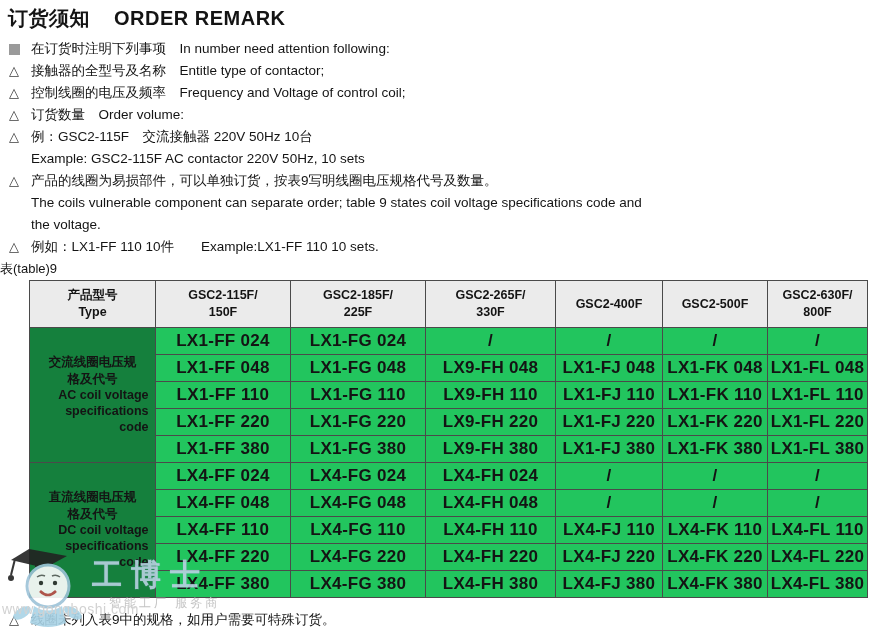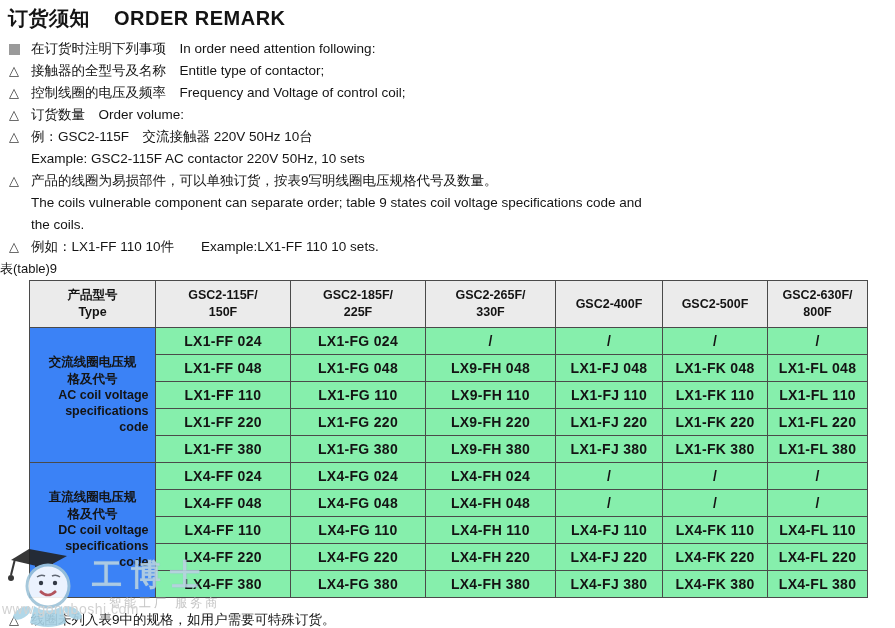--- a/index.html
+++ b/index.html
@@ -20,24 +20,24 @@
   .marker { position:absolute; left:9px; top:0; width:18px; text-align:left; }
   .marker-square { width:11px; height:11px; background:#9a9a9a; top:6px; }
   .marker-tri { font-size:13px; color:#3c3c3c; }
   .table-caption { text-align:left; font-size:13px; margin:3px 27px 3px 0; line-height:16px; }
   table.coil { border-collapse:collapse; margin-left:29px; table-layout:fixed;padding-left:21px; }
   table.coil th, table.coil td { border:1px solid #4a4a4a; text-align:center; vertical-align:middle; padding:0; }
   table.coil th {
     background:#ebebeb; font-size:12.5px; font-weight:bold; height:46px;
     white-space:pre-line; line-height:1.35;
   }
-  td.group { background:#3b82f6; }
+  td.group { background:#15803d; }
   td.group .gzh { font-size:12.5px; font-weight:bold; width:96px; margin:0 auto; line-height:1.3; }
   td.group .gen { font-size:12.5px; font-weight:bold; width:112px; margin:0 auto; line-height:1.3;text-align:right; }
-  td.cell { height:26px; font-size:14px; font-weight:bold; background:#86efac; letter-spacing:0.3px; }
+  td.cell { height:26px; font-size:17px; font-weight:bold; background:#22c55e; letter-spacing:0.3px; }
   .footer-note { margin-top:11px; position:relative; z-index:3; }
   .watermark { position:absolute; left:0; top:543px; width:270px; height:85px; z-index:2; pointer-events:none; }
   .wm-brand {
     position:absolute; left:92px; top:12px; font-family:"Liberation Serif","DejaVu Serif",serif;
     font-size:30px; font-weight:bold; color:#b9d2e2; letter-spacing:9px; opacity:0.9;
     text-shadow:0 0 1px #8fb4cc;
   }
   .wm-tagline { position:absolute; left:109px; top:52px; font-size:12px; color:#c3c3c3; letter-spacing:3px; }
   .wm-url { position:absolute; left:2px; top:58px; font-size:14px; color:#d2d2d2; letter-spacing:0.5px; }
   .wm-mascot { position:absolute; left:3px; top:2px; opacity:0.9; }
@@ -45,29 +45,29 @@
 </head>
 <body>
 
 <div class="content">
   <div class="page-title">
     <span>订货须知</span>
     <span>ORDER REMARK</span>
   </div>
 
   <div class="notes">
-      <div class="note-line"><span class="marker marker-square"></span><span>在订货时注明下列事项　In order need attention following:</span></div>
+      <div class="note-line"><span class="marker marker-square"></span><span>在订货时注明下列事项　In number need attention following:</span></div>
       <div class="note-line"><span class="marker marker-tri">△</span><span>接触器的全型号及名称　Entitle type of contactor;</span></div>
       <div class="note-line"><span class="marker marker-tri">△</span><span>控制线圈的电压及频率　Frequency and Voltage of control coil;</span></div>
       <div class="note-line"><span class="marker marker-tri">△</span><span>订货数量　Order volume:</span></div>
       <div class="note-line"><span class="marker marker-tri">△</span><span>例：GSC2-115F　交流接触器 220V  50Hz  10台</span></div>
       <div class="note-line"><span class="marker"></span><span>Example: GSC2-115F AC contactor 220V 50Hz, 10 sets</span></div>
       <div class="note-line"><span class="marker marker-tri">△</span><span>产品的线圈为易损部件，可以单独订货，按表9写明线圈电压规格代号及数量。</span></div>
       <div class="note-line"><span class="marker"></span><span>The coils vulnerable component can separate order; table 9 states coil voltage specifications code and</span></div>
-      <div class="note-line"><span class="marker"></span><span>the coils.</span></div>
+      <div class="note-line"><span class="marker"></span><span>the voltage.</span></div>
       <div class="note-line"><span class="marker marker-tri">△</span><span>例如：LX1-FF 110  10件　　Example:LX1-FF 110  10 sets.</span></div>
     </div>
 
   <div class="table-caption">表(table)9</div>
 
   <table class="coil">
     <colgroup>
       <col style="width:126px">
         <col style="width:135px">
         <col style="width:135px">

